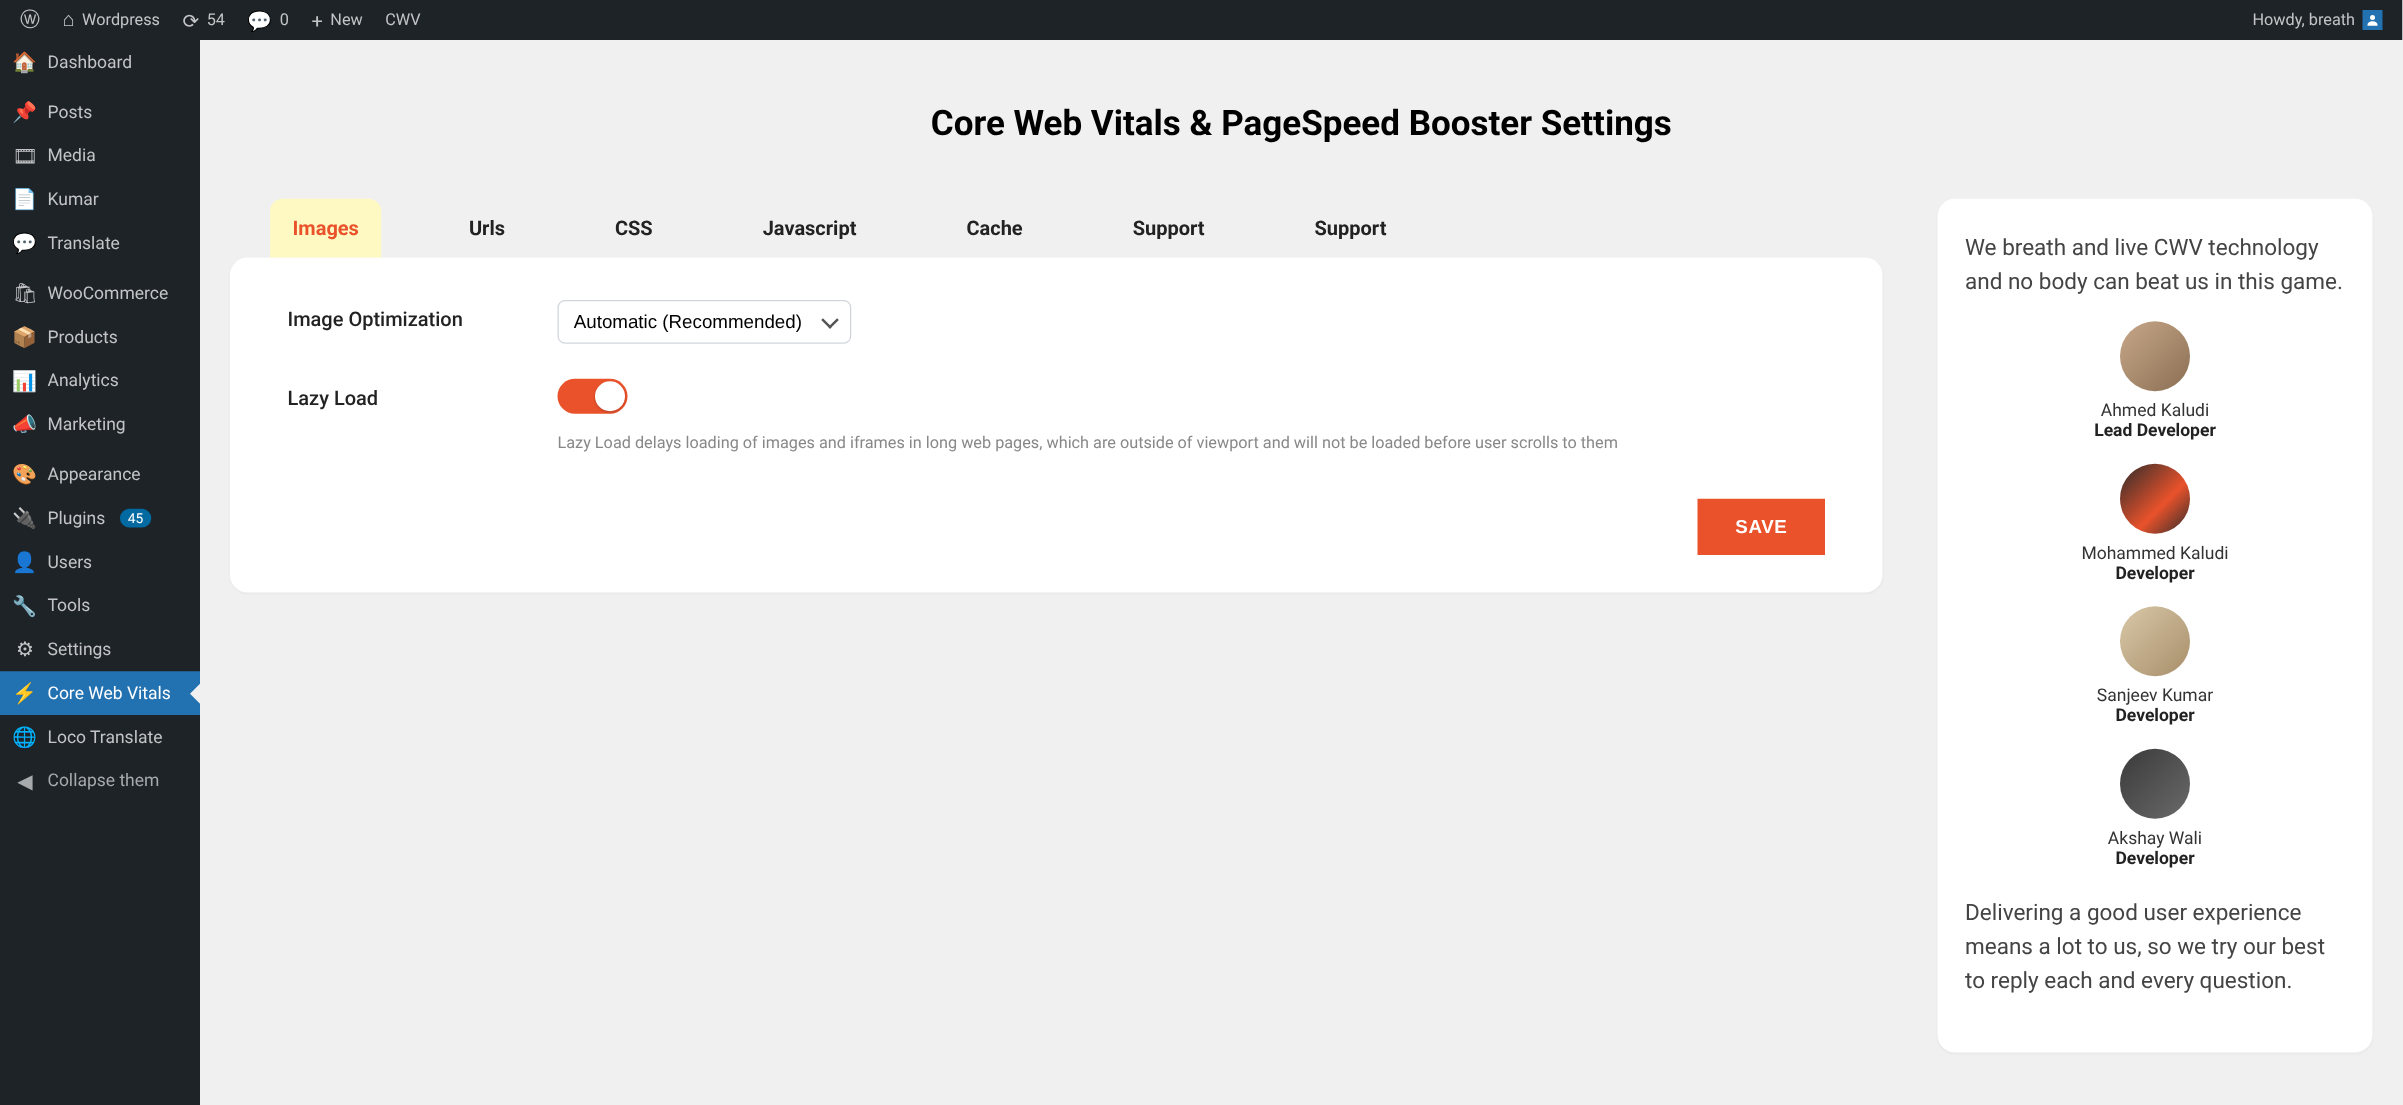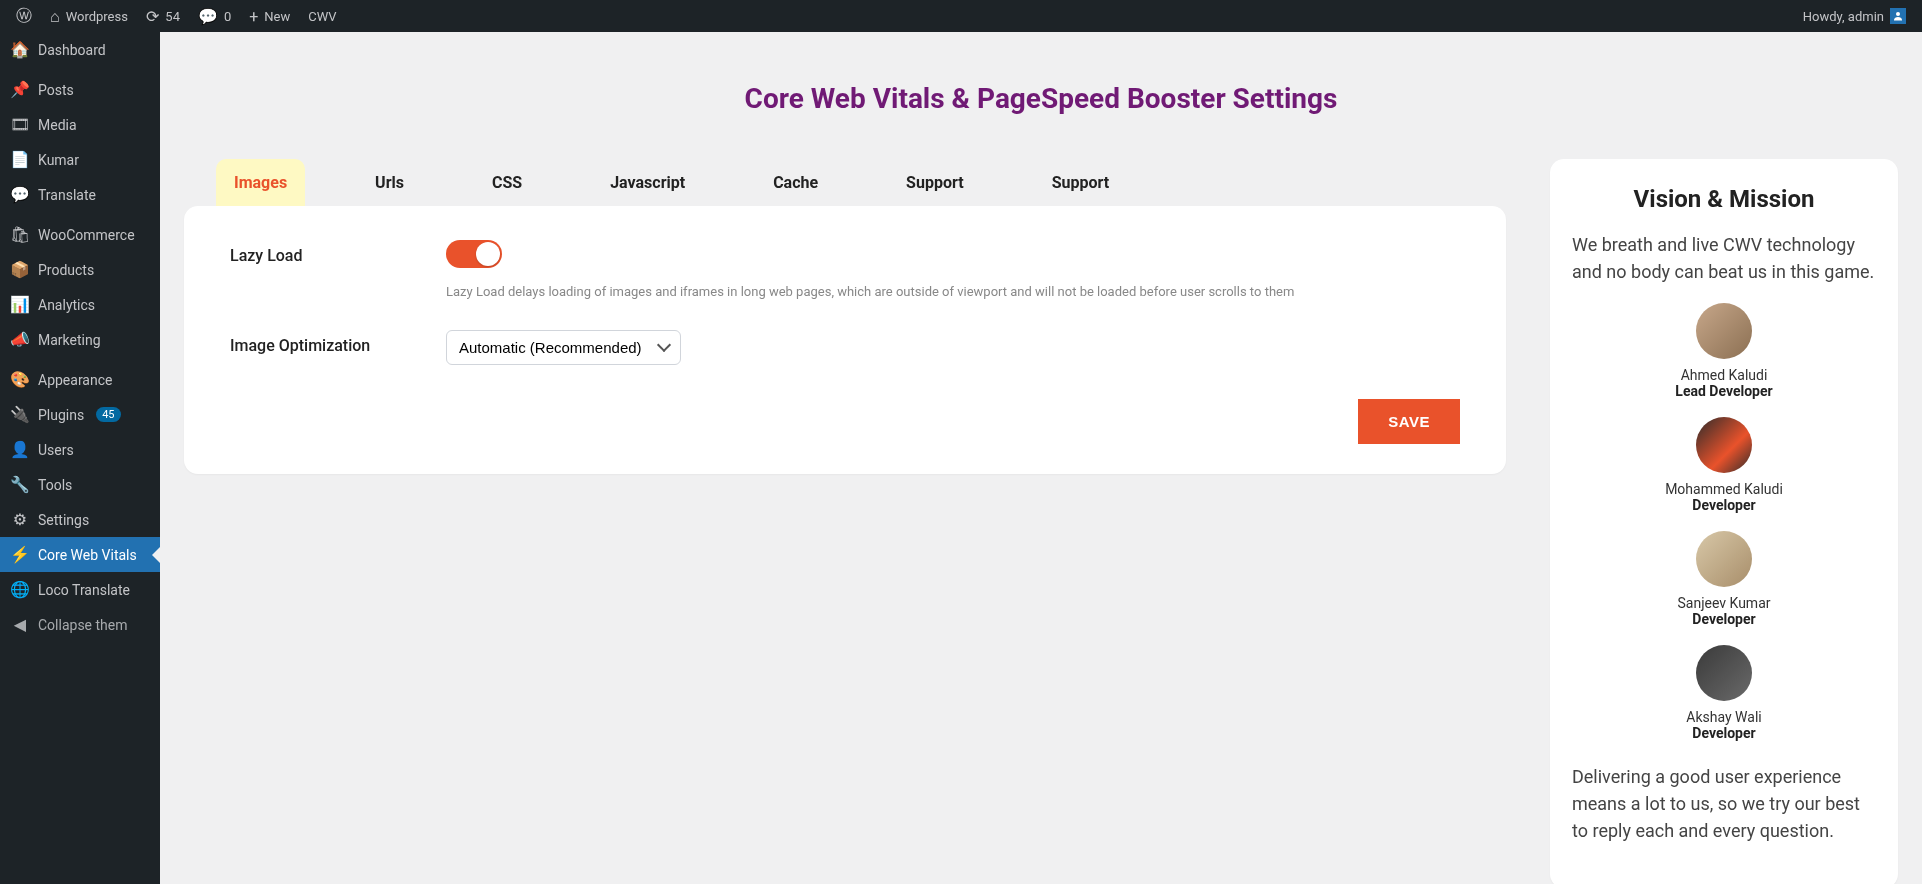--- a/index.html
+++ b/index.html
@@ -20,21 +20,21 @@
 .menu-sep { display: block; height: 5px; margin: 0; border-width: 0; }
 .menu-item { display: flex; align-items: center; gap: 8px; padding: 8px 10px; color: #c3c4c7; font-size: 14px; cursor: pointer; position: relative; }
 .menu-item.current { background: #2271b1; color: #fff; }
 .menu-item.current::after { content: ""; position: absolute; right: 0; top: 50%; transform: translateY(-50%); border: 8px solid transparent; border-right-color: #f0f0f1; }
 .collapse { color: #a7aaad; }
 .mi-icon { width: 20px; text-align: center; font-size: 16px; }
 .badge { background: #0369a1; color: #fff; border-radius: 10px; padding: 1px 6px; font-size: 11px; margin-left: 4px; }
 
 
 .main { flex: 1; padding: 20px 24px; position: relative; }
-.page-title { text-align: center; font-size: 28px; font-weight: 700; color: #701a75; margin: 30px 0 44px; }
+.page-title { text-align: center; font-size: 28px; font-weight: 700; color: #000000; margin: 30px 0 44px; }
 
 .content-row { display: flex; gap: 44px; align-items: flex-start; }
 
 
 .tabs-wrap { flex: 1; }
 .tabs { display: flex; gap: 52px; padding-left: 32px; }
 .tab { padding: 14px 18px; font-size: 16px; font-weight: 700; color: #222; cursor: pointer; border-radius: 10px 10px 0 0; }
 .tab.active { background: #fef9c3; color: #e9522b; }
 .panel { background: #fff; border-radius: 14px; padding: 34px 46px 30px; box-shadow: 0 1px 2px rgba(0,0,0,.04); }
 .field-row { display: flex; align-items: flex-start; margin-bottom: 28px; }
@@ -85,21 +85,21 @@
     <div class="adminbar-item">
         <span class="ab-icon">+</span>
         <span>New</span>
       </div>
     <div class="adminbar-item">
         <span>CWV</span>
       </div>
   </div>
   <div class="adminbar-right">
     <div class="adminbar-item">
-        <span>Howdy, admin</span>
+        <span>Howdy, breath</span>
         <span class="ab-avatar">
           <svg width="12" height="12" viewBox="0 0 24 24" fill="#fff">
             <circle cx="12" cy="8" r="4"></circle>
             <path d="M4 20c0-4 4-6 8-6s8 2 8 6v1H4z"></path>
           </svg>
         </span>
       </div>
   </div>
 </div>
 
@@ -192,46 +192,45 @@
             <div class="tab">Urls</div>
             <div class="tab">CSS</div>
             <div class="tab">Javascript</div>
             <div class="tab">Cache</div>
             <div class="tab">Support</div>
             <div class="tab">Support</div>
           </div>
         <div class="panel">
 
           <div class="field-row">
-            <div class="field-label">Lazy Load</div>
-            <div class="field-body">
-              <div class="toggle"></div>
-              <div class="help">Lazy Load delays loading of images and iframes in long web pages, which are outside of viewport and will not be loaded before user scrolls to them</div>
-            </div>
-          </div>
-
-          <div class="field-row">
             <div class="field-label">Image Optimization</div>
             <div class="field-body">
               <span class="select-wrap">
                 <select class="select">
                   <option>Automatic (Recommended)</option>
                 </select>
               </span>
             </div>
           </div>
 
+          <div class="field-row">
+            <div class="field-label">Lazy Load</div>
+            <div class="field-body">
+              <div class="toggle"></div>
+              <div class="help">Lazy Load delays loading of images and iframes in long web pages, which are outside of viewport and will not be loaded before user scrolls to them</div>
+            </div>
+          </div>
+
           <div class="actions">
             <button class="save-btn">SAVE</button>
           </div>
         </div>
       </div>
 
       <aside class="aside">
-        <h2 class="aside-title">Vision &amp; Mission</h2>
         <p class="aside-text">We breath and live CWV technology and no body can beat us in this game.</p>
         <div class="team" id="team-root">
             <div class="member">
               <div class="avatar a1"></div>
               <div class="member-name">Ahmed Kaludi</div>
               <div class="member-role">Lead Developer</div>
             </div>
             <div class="member">
               <div class="avatar a2"></div>
               <div class="member-name">Mohammed Kaludi</div>

